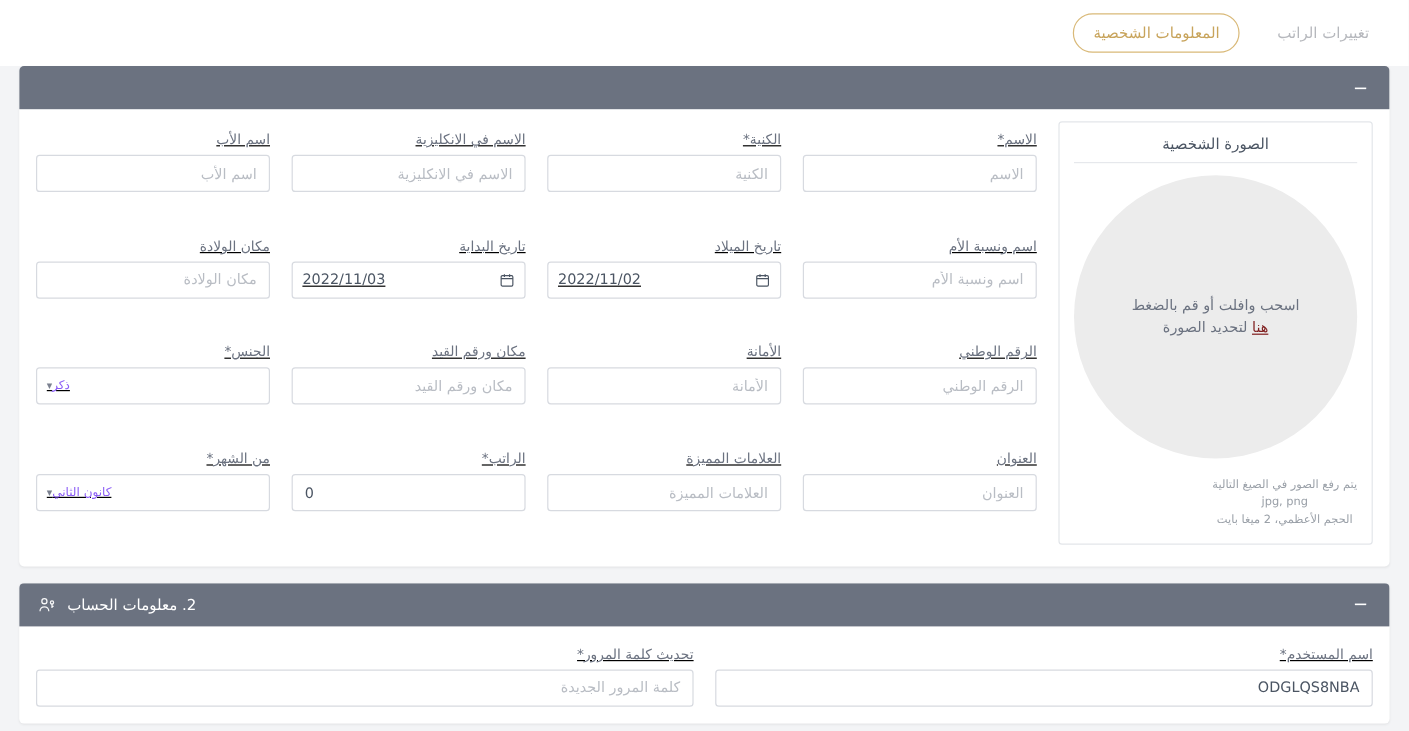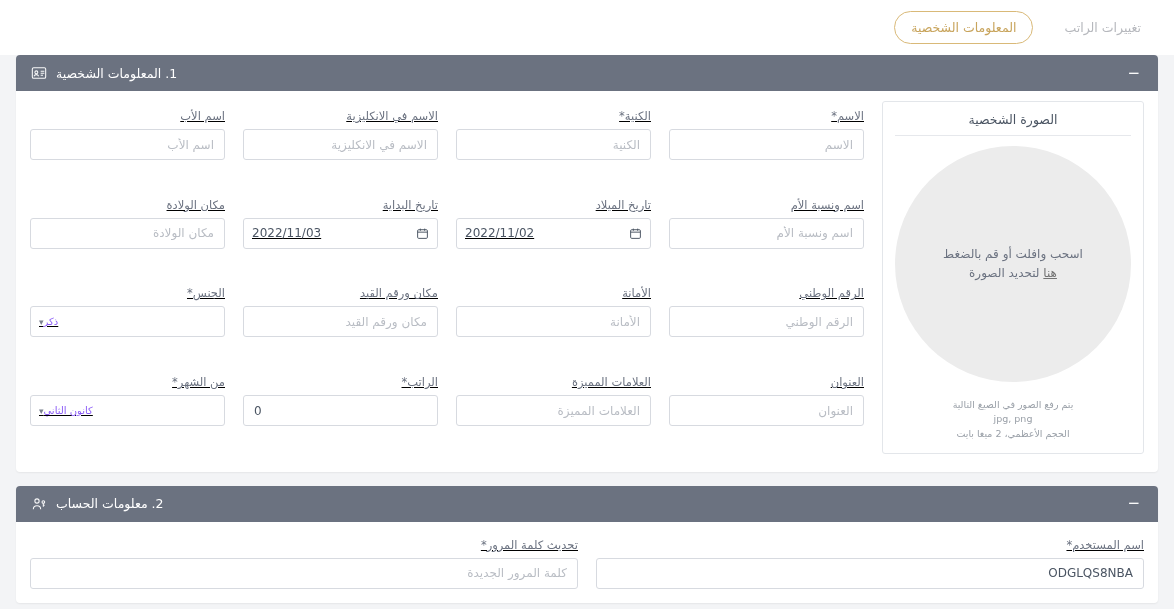--- a/index.html
+++ b/index.html
@@ -151,21 +151,21 @@
   .ctl.num { text-align: left; direction: ltr; padding-left: 10px; }
 
   
   .photo-panel {
     width: 262px;
     border: 1px solid #e3e6ea;
     border-radius: 3px;
     padding: 10px 12px 12px 12px;
     display: flex;
     flex-direction: column;
-    align-items: center;
+    align-items: flex-start;
     background: #fff;
   }
   .photo-title {
     font-size: 12.5px;
     color: #4b5563;
     width: 100%;
     text-align: center;
     padding-bottom: 8px;
     border-bottom: 1px solid #e6e8ec;
     margin-bottom: 10px;
@@ -176,21 +176,21 @@
     background: #ececec;
     display: flex;
     align-items: center;
     justify-content: center;
     text-align: center;
     color: #6b7280;
     font-size: 12px;
     line-height: 1.6;
     padding: 0 40px;
   }
-  .photo-circle a { color: #737373; text-decoration: underline; }
+  .photo-circle a { color: #7f1d1d; text-decoration: underline; }
   .photo-note {
     margin-top: 16px;
     font-size: 9.5px;
     color: #9aa0a8;
     text-align: center;
     line-height: 1.5;
   }
 
   
   .acct-body {
@@ -233,31 +233,20 @@
 <div class="page">
 
   <div class="topbar">
     <div class="tab inactive">تغييرات الراتب</div>
     <div class="tab active">المعلومات الشخصية</div>
   </div>
 
   <div class="card">
     <div class="card-header">
       <div class="collapse-btn">−</div>
-      <div class="title-wrap" style="justify-content:flex-end;">
-        <span>1. المعلومات الشخصية</span>
-        <span class="hdr-icon">
-          <svg width="16" height="16" viewBox="0 0 24 24" fill="none" stroke="#ffffff" stroke-width="1.6">
-            <rect x="2" y="4" width="20" height="16" rx="2"></rect>
-            <circle cx="8" cy="11" r="2.2"></circle>
-            <path d="M4.5 17c.8-1.8 2-2.6 3.5-2.6s2.7.8 3.5 2.6"></path>
-            <path d="M14.5 9.5H20M14.5 12.5H20M14.5 15.5H18"></path>
-          </svg>
-        </span>
-      </div>
     </div>
 
     <div class="card-body">
 
       <div class="photo-panel">
         <div class="photo-title">الصورة الشخصية</div>
         <div class="photo-circle">
           <div>
             <span>اسحب وافلت أو قم بالضغط </span><a href="#">هنا</a><span> لتحديد الصورة</span>
           </div>

